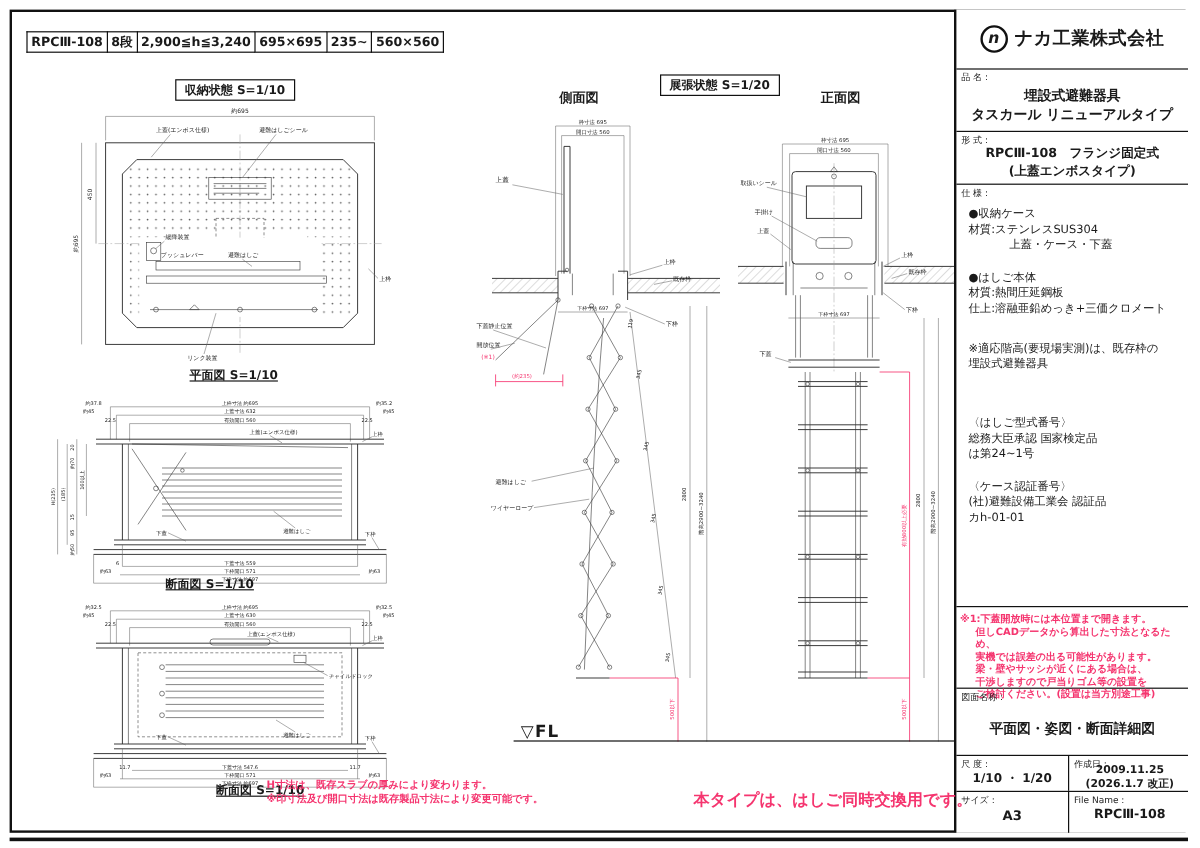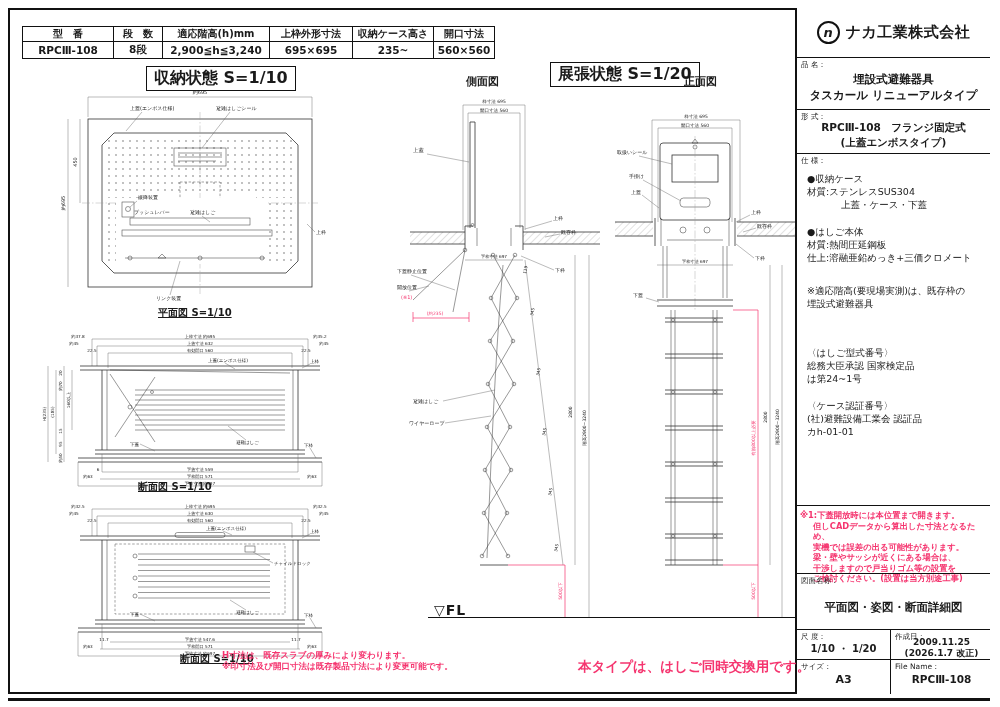--- a/index.html
+++ b/index.html
@@ -8,21 +8,21 @@
   .frame{position:absolute;left:8px;top:8px;width:980px;height:686px;border:2px solid #111;box-sizing:border-box;}
   .bottom-line{position:absolute;left:8px;top:698px;width:982px;height:2.5px;background:#111;}
 
   
   table.spec{position:absolute;left:22px;top:26px;border-collapse:collapse;}
   table.spec td{border:1.3px solid #111;text-align:center;font-weight:bold;padding:0 3px;}
   table.spec tr.h td{font-size:10px;height:14px;}
   table.spec tr.v td{font-size:10.5px;height:16px;}
 
   .state-label{position:absolute;border:1.6px solid #111;background:#fff;font-weight:bold;
-    font-size:16px;padding:1px 7px;z-index:5;}
+    font-size:10px;padding:1px 7px;z-index:5;}
   .view-title{position:absolute;font-size:11px;font-weight:bold;z-index:5;}
   .caption{position:absolute;font-size:10px;font-weight:bold;text-decoration:underline;z-index:5;}
   .red-note-small{position:absolute;color:#f5356f;font-size:8.5px;font-weight:bold;line-height:1.3;z-index:5;}
   .red-note-big{position:absolute;color:#f5356f;font-size:13.5px;font-weight:bold;z-index:5;text-align:center;}
 
   .fl-line{position:absolute;left:428px;top:617px;width:368px;border-top:1.5px solid #111;}
   .fl-mark{position:absolute;left:434px;top:602px;font-size:14px;font-weight:bold;letter-spacing:1px;}
 
   
   .tblock{position:absolute;left:795px;top:8px;width:195px;height:686px;border-left:2px solid #111;box-sizing:border-box;background:#fff;}
@@ -65,28 +65,20 @@
 </style>
 </head>
 <body>
 
 <div class="sheet">
   <div class="frame"></div>
   <div class="bottom-line"></div>
 
   <table class="spec">
     <tbody>
-        <tr class="h">
-      <td style="width:84px">型　番</td>
-      <td style="width:42px">段　数</td>
-      <td style="width:100px">適応階高(h)mm</td>
-      <td style="width:76px">上枠外形寸法</td>
-      <td style="width:74px">収納ケース高さ</td>
-      <td style="width:54px">開口寸法</td>
-    </tr>
     <tr class="v">
       <td>RPCⅢ-108</td>
       <td>8段</td>
       <td>2,900≦h≦3,240</td>
       <td>695×695</td>
       <td>235~</td>
       <td>560×560</td>
     </tr>
   </tbody>
     </table>

